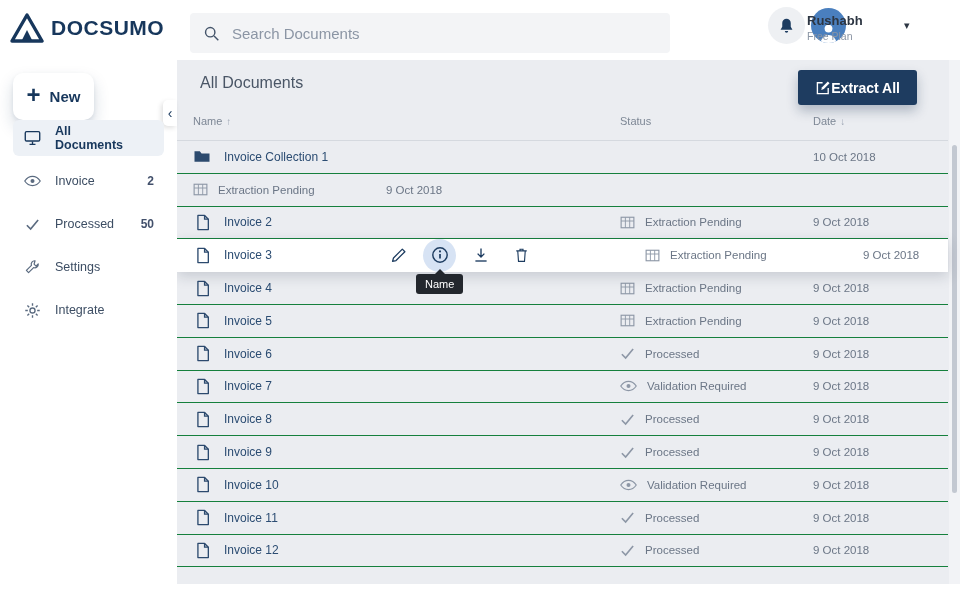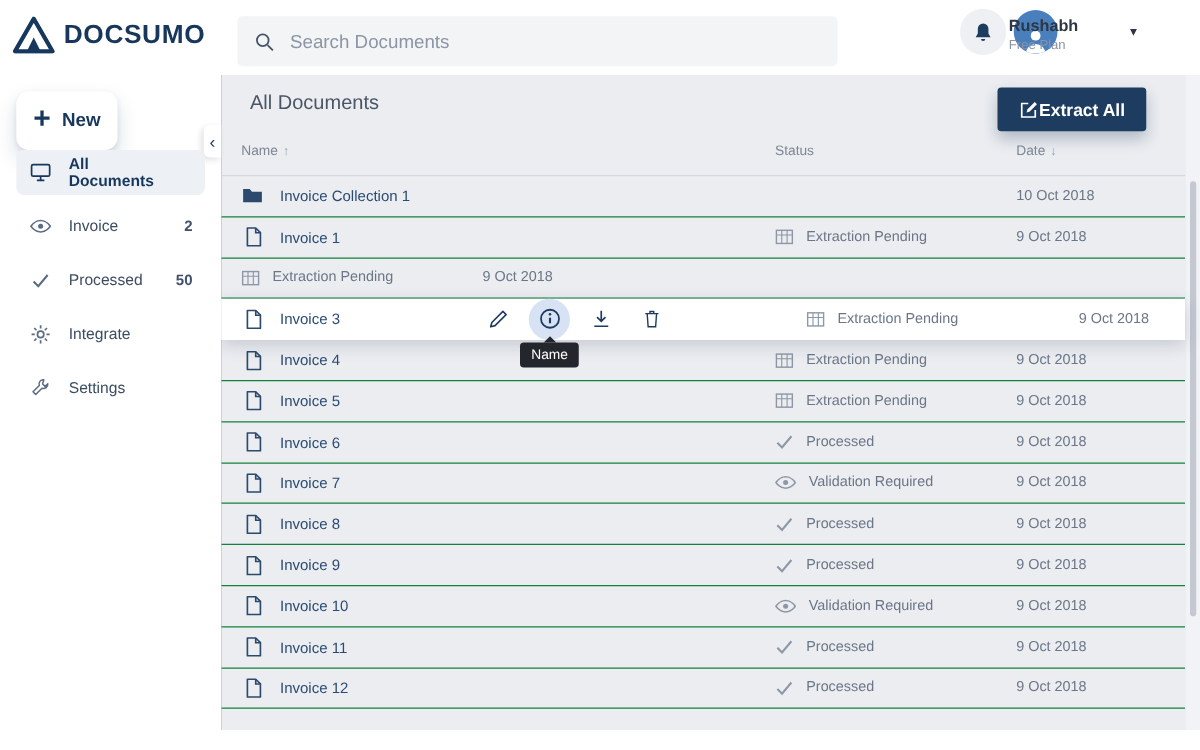--- a/index.html
+++ b/index.html
@@ -168,35 +168,35 @@
     <span class="side-icon">
             <svg width="15" height="13" viewBox="0 0 20 17">
               <path d="M2.5 9.5l5 5L17.5 2.5" fill="none" stroke="currentColor" stroke-width="2.2"></path>
             </svg>
           </span>
     <span class="side-label">Processed</span>
     <span class="side-count">50</span>
   </div>
         <div class="side-item">
     <span class="side-icon">
+            <svg width="16" height="16" viewBox="0 0 20 20">
+              <path d="M13.8 2.2a4.3 4.3 0 0 0-4.5 5.8L3 14.3 5.7 17l6.3-6.3a4.3 4.3 0 0 0 5.8-4.5L15 8.9l-2.4-2.4z" fill="none" stroke="currentColor" stroke-width="1.5" stroke-linejoin="round"></path>
+            </svg>
+          </span>
+    <span class="side-label">Settings</span>
+    <span class="side-count"></span>
+  </div>
+        <div class="side-item">
+    <span class="side-icon">
             <svg width="17" height="17" viewBox="0 0 20 20">
               <circle cx="10" cy="10" r="3" fill="none" stroke="currentColor" stroke-width="1.6"></circle>
               <path d="M10 1.5v3M10 15.5v3M1.5 10h3M15.5 10h3M4 4l2.1 2.1M13.9 13.9L16 16M16 4l-2.1 2.1M6.1 13.9L4 16" stroke="currentColor" stroke-width="1.6" fill="none"></path>
             </svg>
           </span>
     <span class="side-label">Integrate</span>
-    <span class="side-count"></span>
-  </div>
-        <div class="side-item">
-    <span class="side-icon">
-            <svg width="16" height="16" viewBox="0 0 20 20">
-              <path d="M13.8 2.2a4.3 4.3 0 0 0-4.5 5.8L3 14.3 5.7 17l6.3-6.3a4.3 4.3 0 0 0 5.8-4.5L15 8.9l-2.4-2.4z" fill="none" stroke="currentColor" stroke-width="1.5" stroke-linejoin="round"></path>
-            </svg>
-          </span>
-    <span class="side-label">Settings</span>
     <span class="side-count"></span>
   </div>
       </nav>
   </aside>
 
   <main class="main">
     <div class="scroll-track"></div>
     <h1 class="page-title">All Documents</h1>
     <button class="extract-btn">
       <span style="display:flex">
@@ -233,41 +233,41 @@
               </span>
       <span class="doc-name">Invoice Collection 1</span>
     </div>
     <div class="cell-status">
 
       <span class="status-text"></span>
     </div>
     <div class="cell-date">10 Oct 2018</div>
   </div>
           <div class="row">
-    <div class="cell-name">
-      <span class="doc-icon">
-                <svg width="15" height="17" viewBox="0 0 18 20">
-                  <path d="M3.5 1.5h8l4.5 4.5v12.5h-12.5z" fill="none" stroke="currentColor" stroke-width="1.6" stroke-linejoin="round"></path>
-                  <path d="M11.5 1.5v4.5H16" fill="none" stroke="currentColor" stroke-width="1.6"></path>
-                </svg>
-              </span>
-      <span class="doc-name">Invoice 1</span>
-    </div>
     <div class="cell-status">
       <span class="status-icon">
                 <svg width="15" height="13" viewBox="0 0 20 17">
                   <rect x="1.5" y="1.5" width="17" height="14" fill="none" stroke="currentColor" stroke-width="1.5"></rect>
                   <path d="M1.5 6.5h17M7.2 1.5v14M12.9 1.5v14" stroke="currentColor" stroke-width="1.2" fill="none"></path>
                 </svg>
               </span>
       <span class="status-text">Extraction Pending</span>
     </div>
     <div class="cell-date">9 Oct 2018</div>
   </div>
           <div class="row">
+    <div class="cell-name">
+      <span class="doc-icon">
+                <svg width="15" height="17" viewBox="0 0 18 20">
+                  <path d="M3.5 1.5h8l4.5 4.5v12.5h-12.5z" fill="none" stroke="currentColor" stroke-width="1.6" stroke-linejoin="round"></path>
+                  <path d="M11.5 1.5v4.5H16" fill="none" stroke="currentColor" stroke-width="1.6"></path>
+                </svg>
+              </span>
+      <span class="doc-name">Invoice 2</span>
+    </div>
     <div class="cell-status">
       <span class="status-icon">
                 <svg width="15" height="13" viewBox="0 0 20 17">
                   <rect x="1.5" y="1.5" width="17" height="14" fill="none" stroke="currentColor" stroke-width="1.5"></rect>
                   <path d="M1.5 6.5h17M7.2 1.5v14M12.9 1.5v14" stroke="currentColor" stroke-width="1.2" fill="none"></path>
                 </svg>
               </span>
       <span class="status-text">Extraction Pending</span>
     </div>
     <div class="cell-date">9 Oct 2018</div>

